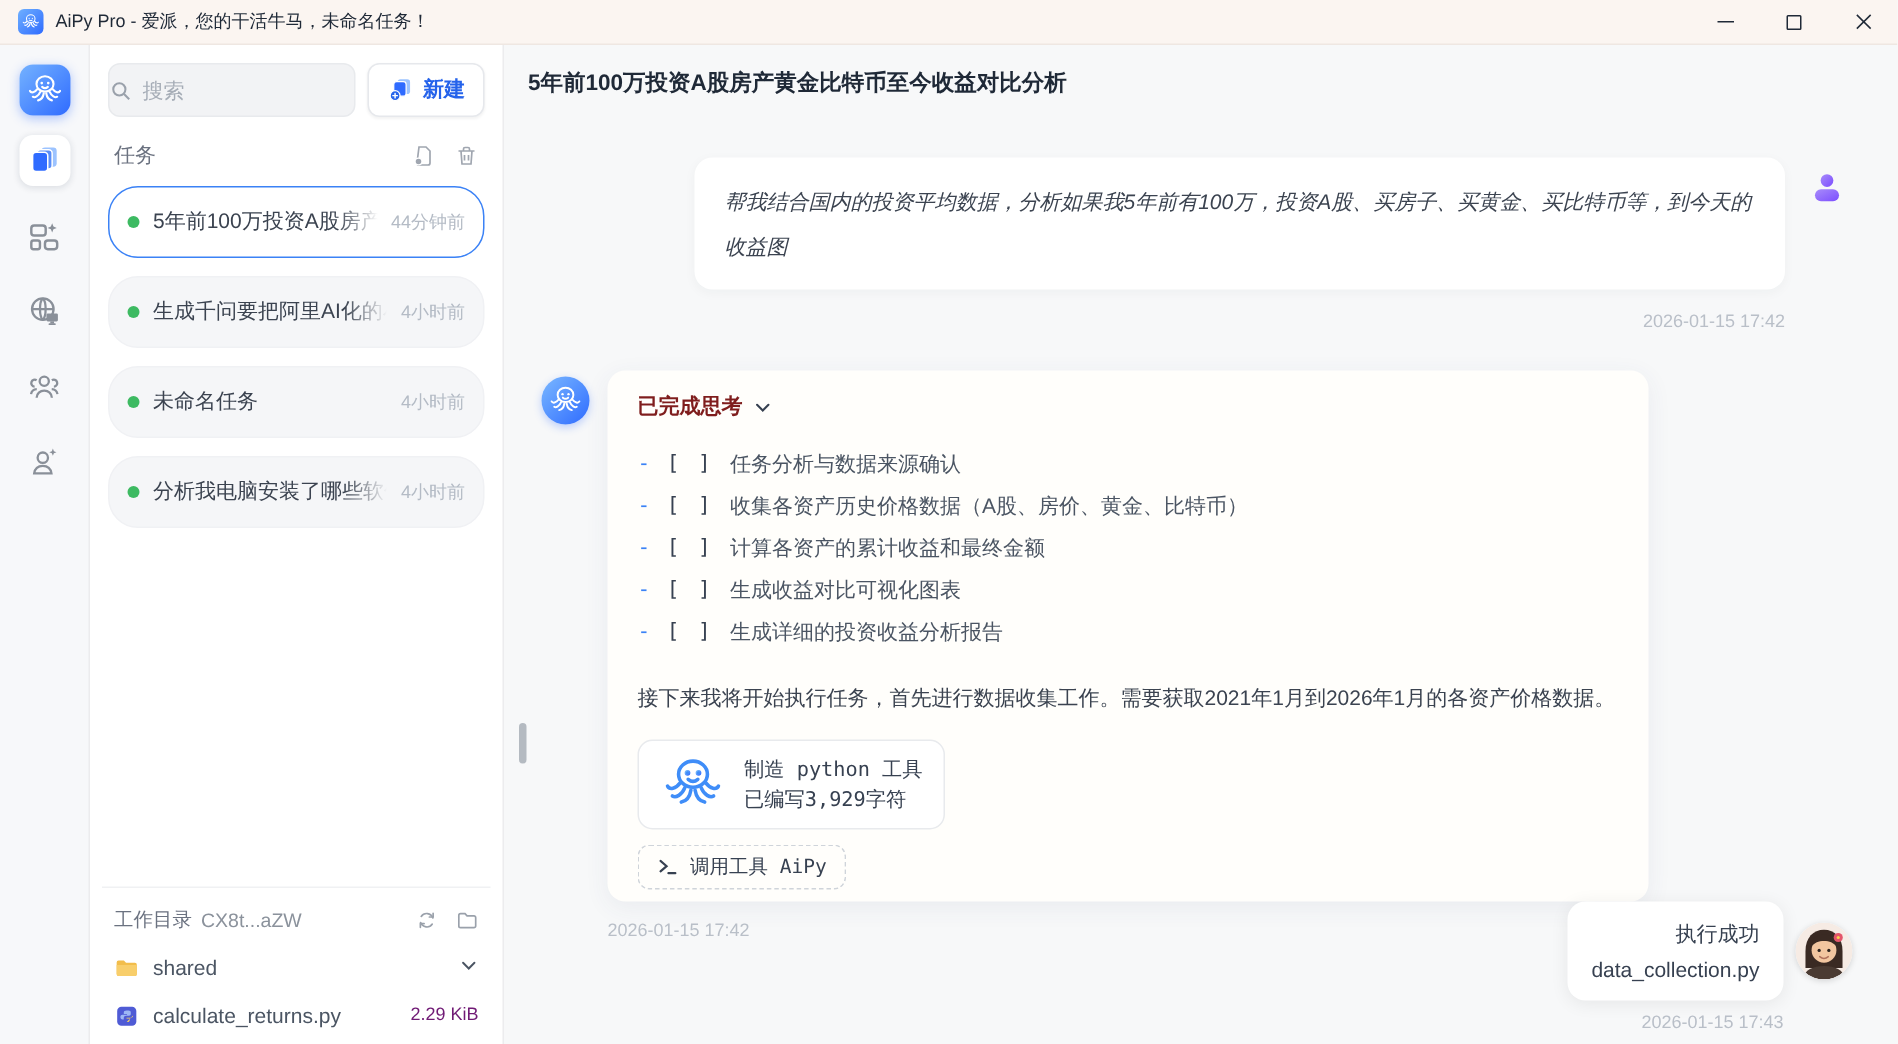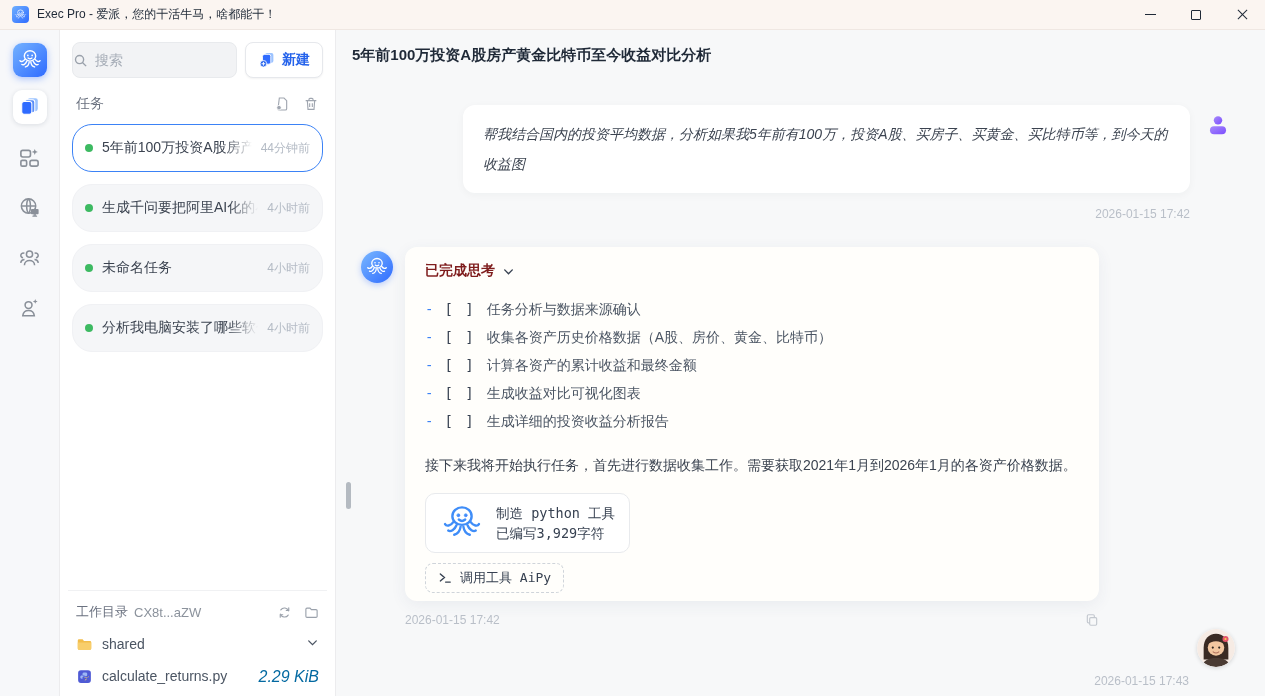--- a/index.html
+++ b/index.html
@@ -67,21 +67,21 @@
 
   .panel-sp { flex:1; }
   .workdir { border-top:1px solid #f0f1f3; padding:12px 8px 4px; }
   .wd-head { display:flex; align-items:center; font-size:13px; color:#6b7280; }
   .wd-head .path { margin-left:6px; color:#8b929c; }
   .wd-head .sp { flex:1; }
   .wd-ic { color:#9aa1ab; margin-left:12px; display:flex; cursor:pointer; }
   .wd-ic svg { width:15px; height:15px; }
   .wd-row { display:flex; margin-top:15px; gap:9px; cursor:pointer; }
   .wd-row .nm { font-size:14px; color:#4b5563; flex:1; }
-  .wd-row .sz { font-size:16px; color:#0369a1;font-style:italic; }
+  .wd-row .sz { font-size:12px; color:#701a75; }
   .wd-row svg.file { width:17px; height:17px; }
   .chev { color:#4b5563; display:flex; }
   .chev svg { width:13px; height:13px; }
 
   
   .main { flex:1; position:relative; background:#f7f8f9; overflow:hidden; }
   .main-title { font-size:15px; font-weight:700; color:#1f2937; margin:16px 0 0 16px; }
 
   .user-row { display:flex; justify-content:flex-end; align-items:flex-start; gap:15px; margin:40px 34px 0 0;font-style:italic; }
   .bubble { width:727px; background:#fff; border-radius:12px; padding:14px 20px;
@@ -157,21 +157,21 @@
     </linearGradient>
   </defs>
 </svg>
 
 <div class="titlebar">
   <span class="app-ico">
     <svg viewBox="0 0 48 48">
         <use href="#octopus"></use>
       </svg>
   </span>
-  <span class="ttl">Exec Pro - 爱派，您的干活牛马，啥都能干！</span>
+  <span class="ttl">AiPy Pro - 爱派，您的干活牛马，未命名任务！</span>
   <div class="win-controls">
     <span class="win-btn">
         <span class="glyph-min"></span>
       </span>
     <span class="win-btn">
         <span class="glyph-max"></span>
       </span>
     <span class="win-btn">
         <span class="glyph-close"></span>
       </span>
@@ -413,20 +413,24 @@
           <rect x="8" y="8" width="12" height="13" rx="2"></rect>
           <path d="M16 8V5a2 2 0 0 0-2-2H6a2 2 0 0 0-2 2v10a2 2 0 0 0 2 2h2"></path>
         </svg>
       </span>
     </div>
 
     <div class="scroll-thumb"></div>
 
     <div class="toast-wrap">
       <div class="toast-row">
+        <div class="toast-card">
+          <div>执行成功</div>
+          <div>data_collection.py</div>
+        </div>
         <div class="toast-av">
           <svg viewBox="0 0 40 40">
             <defs>
                 <clipPath id="avc">
                   <circle cx="20" cy="20" r="20"></circle>
                 </clipPath>
               </defs>
             <g clip-path="url(#avc)">
               <rect width="40" height="40" fill="#f6ebe4"></rect>
               <path d="M7 20C7 10.5 12.5 5 20 5s13 5.5 13 15v12H7z" fill="#3a2a23"></path>

